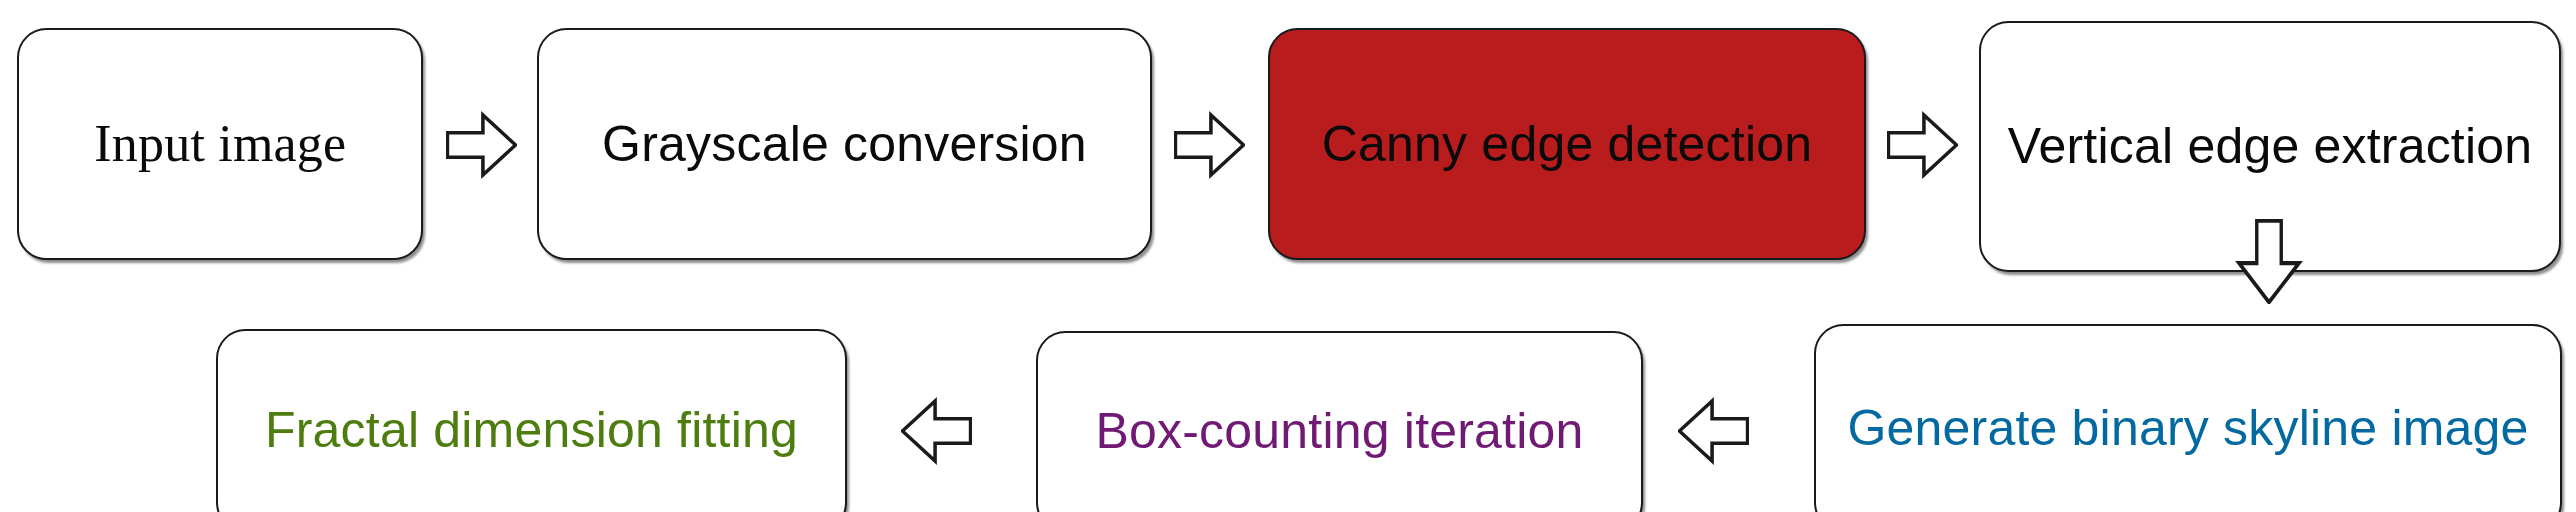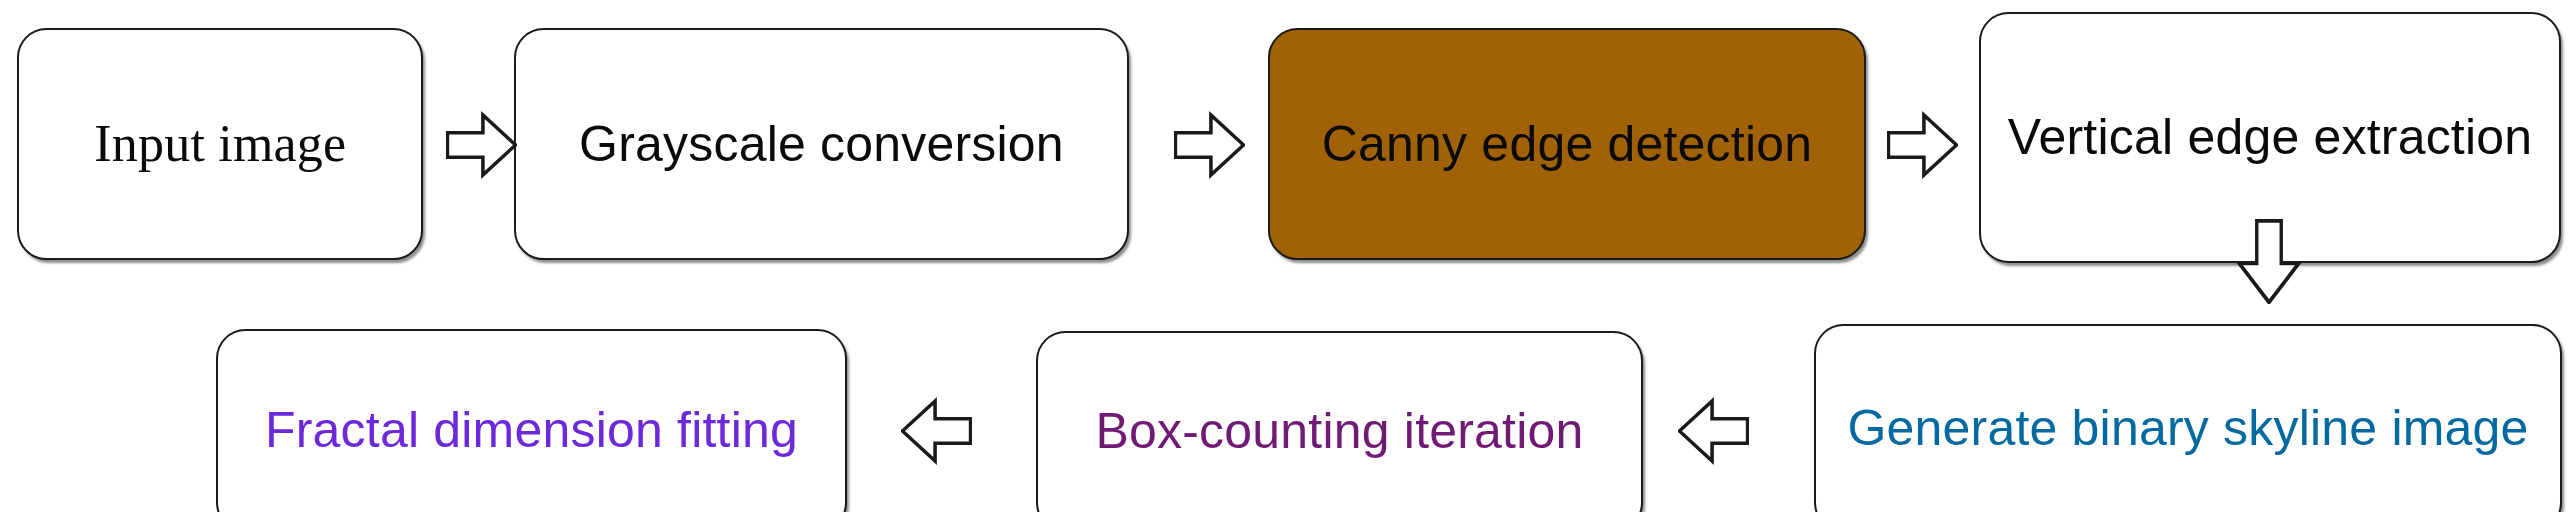--- a/index.html
+++ b/index.html
@@ -44,37 +44,37 @@
   }
   .arrow svg { display: block; }
 </style>
 </head>
 <body>
 
 <div id="canvas">
     <div class="node" style="left: 17.3px; top: 28px; width: 406px; height: 232px; border-color: rgb(26, 26, 26); background: rgb(255, 255, 255);">
       <span class="node-label serif" style="color: rgb(10, 10, 10);">Input image</span>
     </div>
-    <div class="node" style="left: 514px; top: 28px; width: 615px; height: 232px; border-color: rgb(26, 26, 26); background: rgb(255, 255, 255); text-align: center;">
+    <div class="node" style="left: 537px; top: 28px; width: 615px; height: 232px; border-color: rgb(26, 26, 26); background: rgb(255, 255, 255); text-align: center;">
       <span class="node-label" style="color: rgb(10, 10, 10);">Grayscale conversion</span>
     </div>
-    <div class="node" style="left: 1268px; top: 28px; width: 598px; height: 232px; border-color: rgb(26, 26, 26); background: #a16207;">
+    <div class="node" style="left: 1268px; top: 28px; width: 598px; height: 232px; border-color: rgb(26, 26, 26); background: #b91c1c;">
       <span class="node-label" style="color: rgb(10, 10, 10);">Canny edge detection</span>
     </div>
-    <div class="node" style="left: 1979px; top: 12px; width: 582px; height: 251px; border-color: rgb(26, 26, 26); background: rgb(255, 255, 255);">
+    <div class="node" style="left: 1979px; top: 21px; width: 582px; height: 251px; border-color: rgb(26, 26, 26); background: rgb(255, 255, 255);">
       <span class="node-label" style="color: rgb(10, 10, 10);">Vertical edge extraction</span>
     </div>
     <div class="node" style="left: 1814px; top: 324px; width: 748px; height: 208px; border-color: rgb(26, 26, 26); background: rgb(255, 255, 255);">
       <span class="node-label" style="color: #0369a1;">Generate binary skyline image</span>
     </div>
     <div class="node" style="left: 1036px; top: 331px; width: 607px; height: 201px; border-color: rgb(26, 26, 26); background: rgb(255, 255, 255);">
       <span class="node-label" style="color: #701a75;">Box-counting iteration</span>
     </div>
     <div class="node" style="left: 216px; top: 329px; width: 631px; height: 203px; border-color: rgb(26, 26, 26); background: rgb(255, 255, 255);">
-      <span class="node-label" style="color: #6d28d9;">Fractal dimension fitting</span>
+      <span class="node-label" style="color: #4d7c0f;">Fractal dimension fitting</span>
     </div>
     <div class="arrow" style="left: 446px; top: 111px; width: 71px; height: 68px;">
       <svg width="71" height="68" viewBox="0 0 100 100" preserveAspectRatio="none">
         <path d="M 2,32 L 52,32 L 52,6 L 98,50 L 52,94 L 52,68 L 2,68 Z" fill="#ffffff" stroke="#1a1a1a" stroke-width="5" stroke-linejoin="miter"></path>
       </svg>
     </div>
     <div class="arrow" style="left: 1174px; top: 111px; width: 71px; height: 68px;">
       <svg width="71" height="68" viewBox="0 0 100 100" preserveAspectRatio="none">
         <path d="M 2,32 L 52,32 L 52,6 L 98,50 L 52,94 L 52,68 L 2,68 Z" fill="#ffffff" stroke="#1a1a1a" stroke-width="5" stroke-linejoin="miter"></path>
       </svg>

